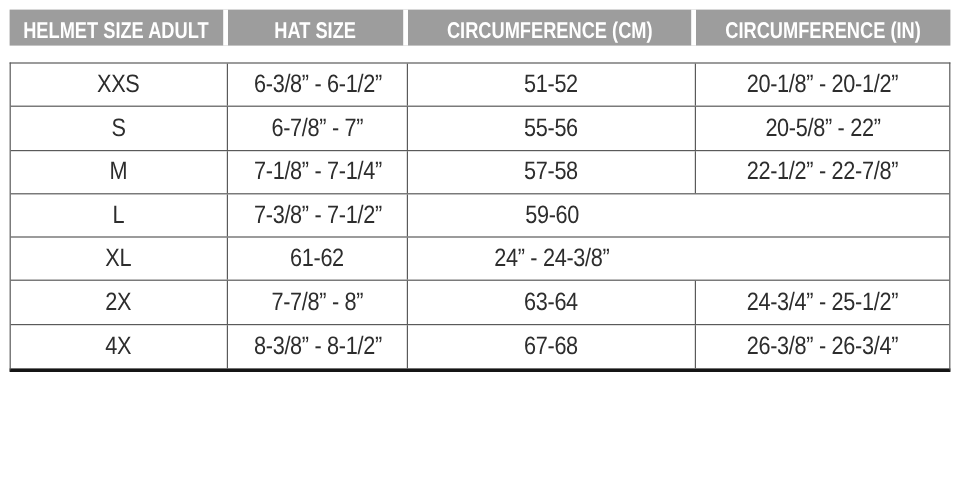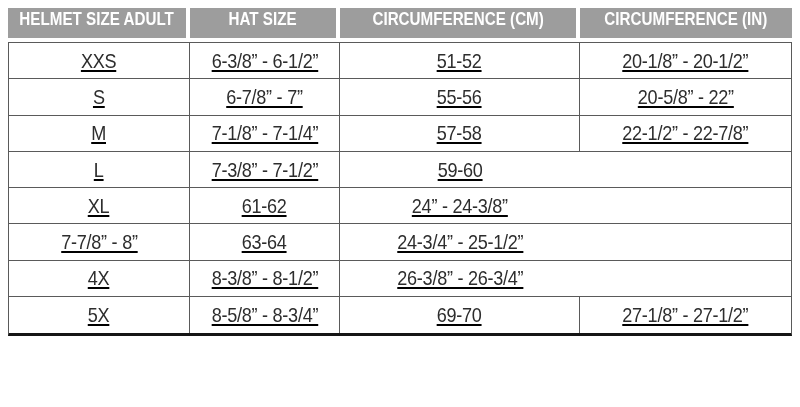--- a/index.html
+++ b/index.html
@@ -17,34 +17,33 @@
   
   .header-row {
     display: grid;
     grid-template-columns: 182px 150px 240px 212px;
     height: 30px;
   }
   .header-cell {
     background: #9d9d9d;
     color: #ffffff;
     display: flex;
-    align-items: flex-start;
+    align-items: flex-end;
     justify-content: center;
     font-size: 19px;
     font-weight: 700;
     white-space: nowrap;
     overflow: hidden;
   }
   .header-cell:not(:last-child) { border-right: 4px solid #ffffff; }
   
   .table-body {
-    margin-top: 4px;
+    margin-top: 14px;
     border: 1px solid #5a5a5a;
     border-bottom: 3px solid #151515;
-    text-decoration: underline;
   }
   .row {
     display: grid;
     grid-template-columns: 181px 150px 240px 211px;
     height: 36.3px;
   }
   .row:not(:last-child) { border-bottom: 1px solid #5a5a5a; }
   .cell {
     display: flex;
     align-items: center;
@@ -142,48 +141,40 @@
         </div>
         <div class="cell">
           <span class="cond">61-62</span>
         </div>
         <div class="cell">
           <span class="cond">24” - 24-3/8”</span>
         </div>
       </div>
       <div class="row">
         <div class="cell">
+          <span class="cond">2X</span>
+        </div>
+        <div class="cell">
           <span class="cond">7-7/8” - 8”</span>
         </div>
         <div class="cell">
           <span class="cond">63-64</span>
         </div>
         <div class="cell">
           <span class="cond">24-3/4” - 25-1/2”</span>
         </div>
       </div>
       <div class="row">
         <div class="cell">
           <span class="cond">4X</span>
         </div>
         <div class="cell">
           <span class="cond">8-3/8” - 8-1/2”</span>
         </div>
         <div class="cell">
-          <span class="cond">26-3/8” - 26-3/4”</span>
-        </div>
-      </div>
-      <div class="row">
-        <div class="cell">
-          <span class="cond">5X</span>
+          <span class="cond">67-68</span>
         </div>
         <div class="cell">
-          <span class="cond">8-5/8” - 8-3/4”</span>
-        </div>
-        <div class="cell">
-          <span class="cond">69-70</span>
-        </div>
-        <div class="cell">
-          <span class="cond">27-1/8” - 27-1/2”</span>
+          <span class="cond">26-3/8” - 26-3/4”</span>
         </div>
       </div>
     </div>
 </div>
 
 </body></html>

